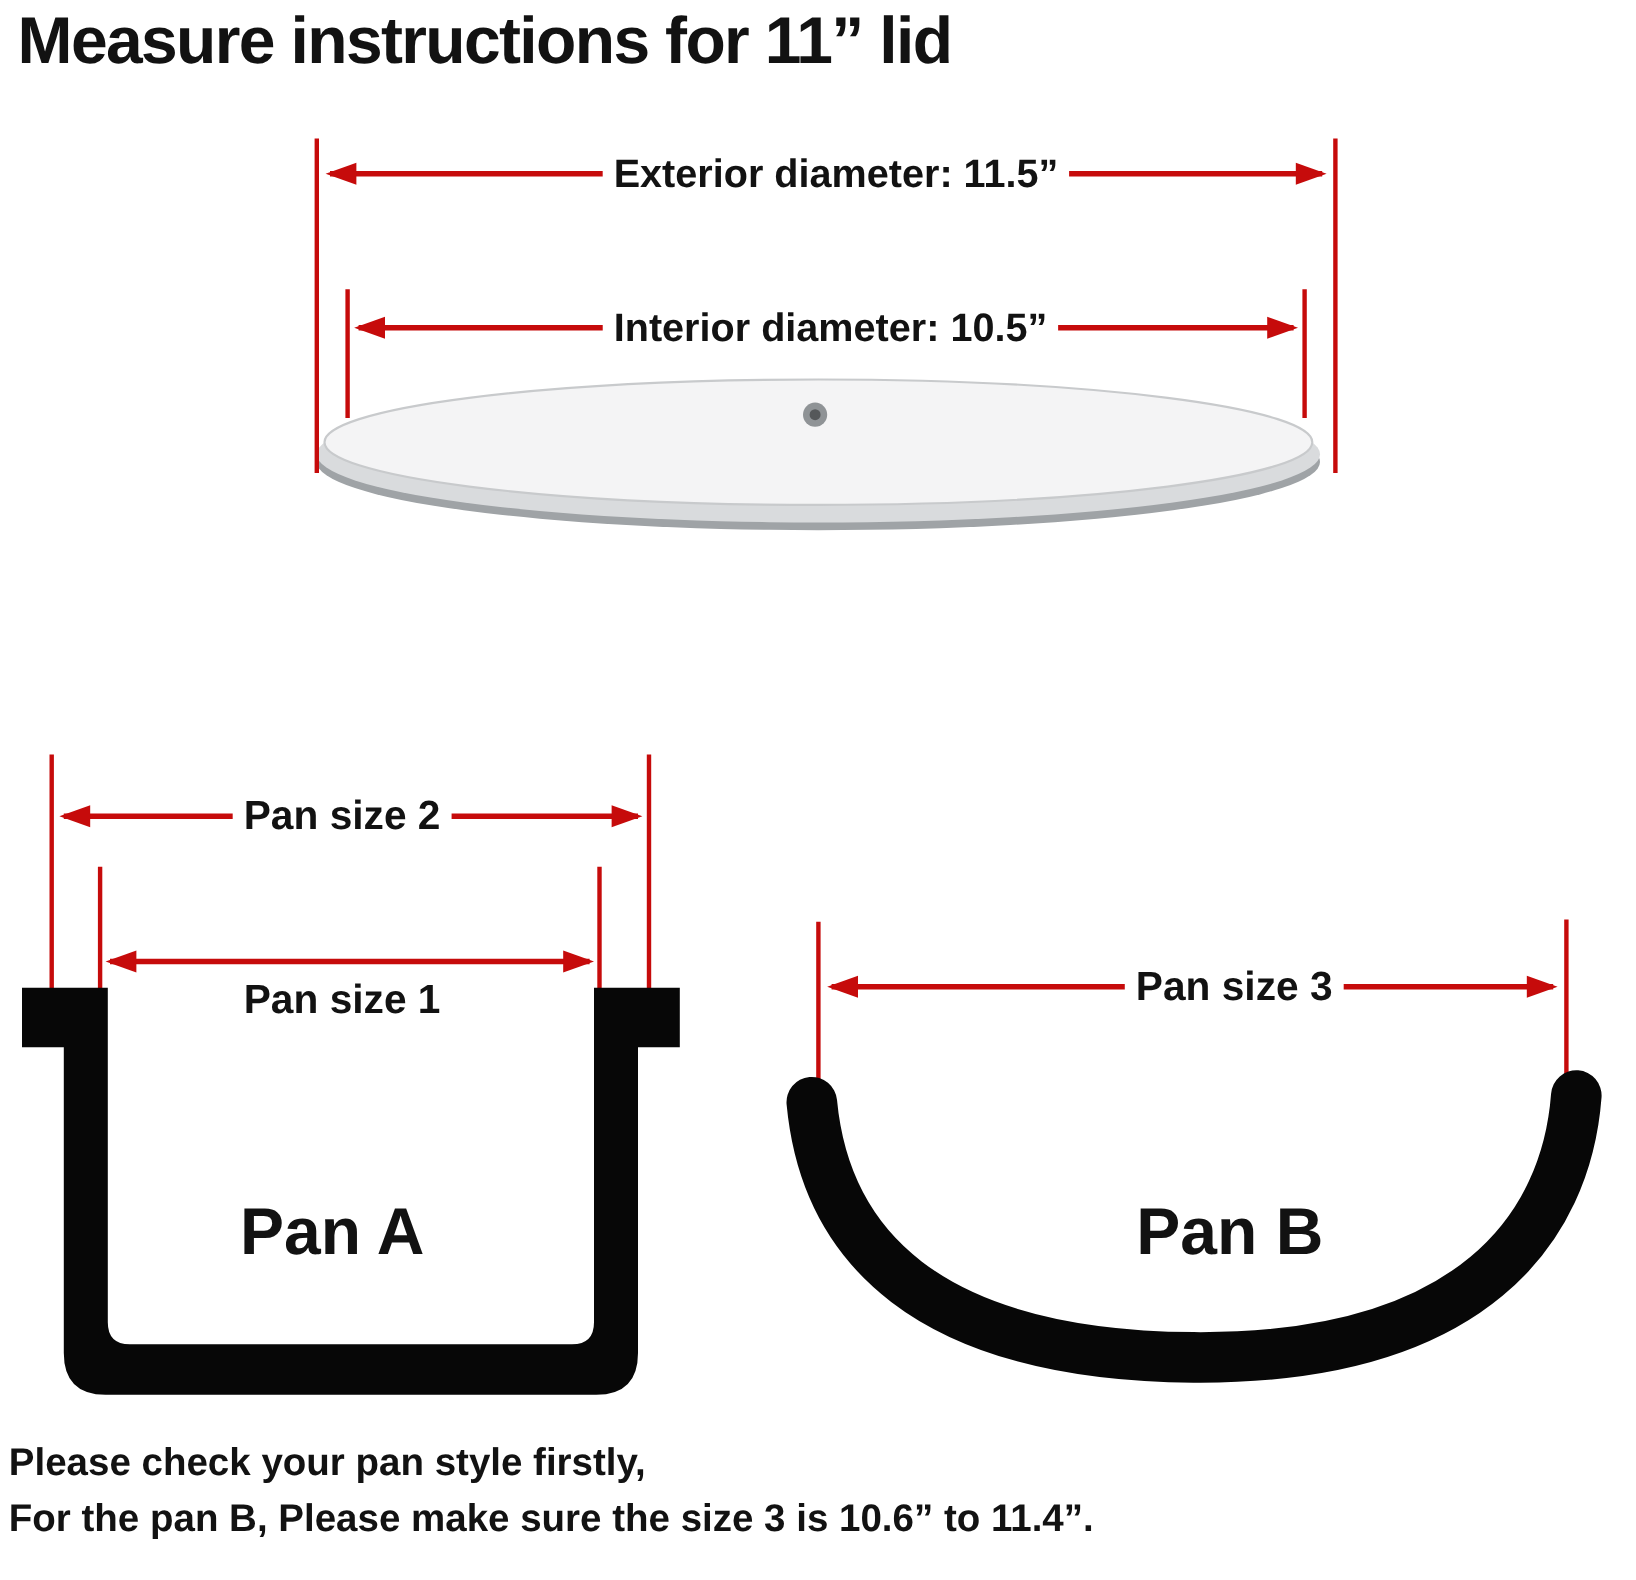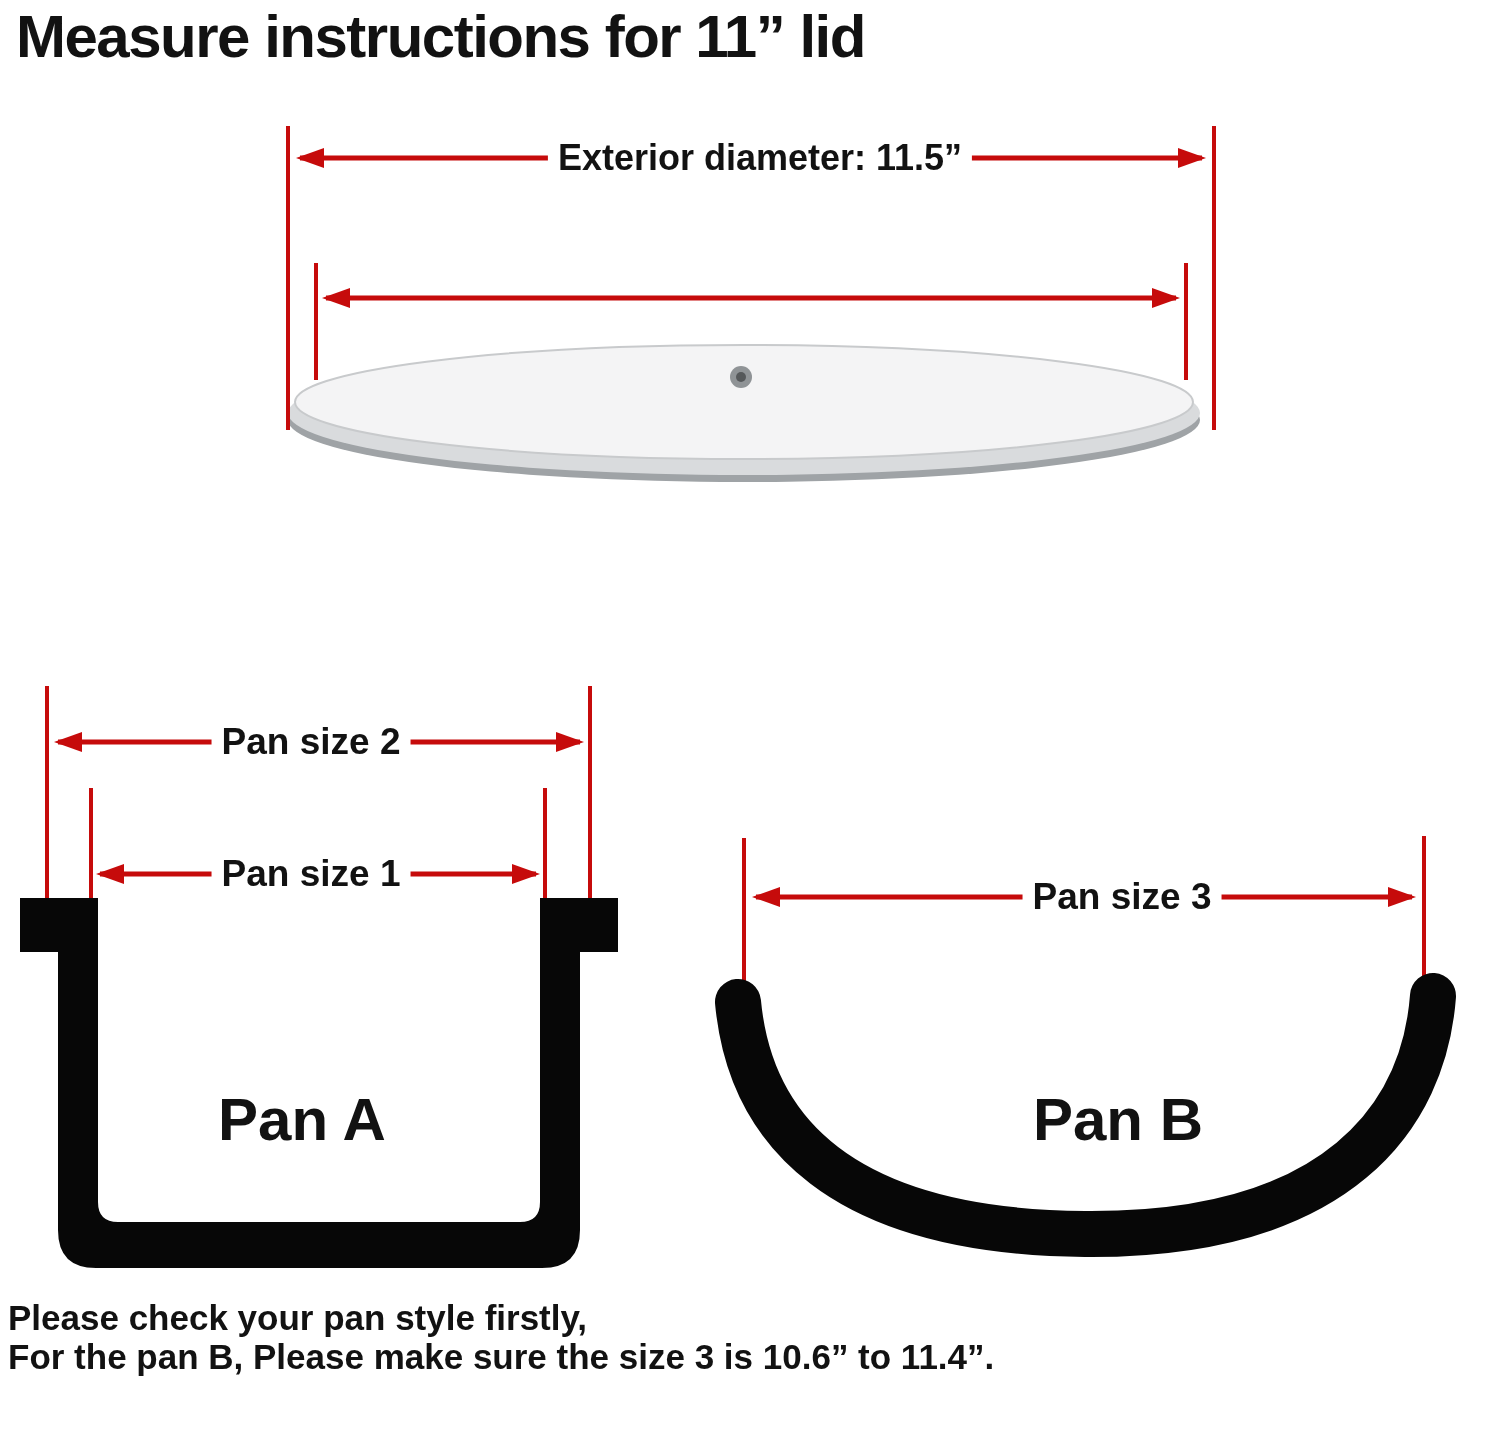--- a/index.html
+++ b/index.html
@@ -37,21 +37,21 @@
     position:absolute;transform:translateX(-50%);
     font-size:60px;font-weight:700;line-height:64px;
     color:var(--text_black);white-space:nowrap;
   }
 
   .notes{
     position:absolute;left:8px;top:1298px;
     font-size:35px;font-weight:700;line-height:39px;
     color:var(--text_black);
   }
-  .notes .note-line{white-space:nowrap;}
+  .notes .note-line{white-space:nowrap;margin-top:12px;}
 
   
   .extent-line{stroke:var(--arrow_red);stroke-width:4;}
   .arrow-shaft{stroke:var(--arrow_red);stroke-width:5;}
   .arrow-head{fill:var(--arrow_red);}
   .pan-solid{fill:var(--pan_black);}
   .pan-curve{fill:none;stroke:var(--pan_black);stroke-width:46;stroke-linecap:round;}
 </style>
 </head>
 <body>
@@ -103,23 +103,24 @@
     </g>
 
     <path class="pan-solid" d="M20,898 L98,898 L98,1202 Q98,1222 118,1222 L520,1222 Q540,1222 540,1202 L540,898 L618,898 L618,952 L580,952 L580,1230 Q580,1268 542,1268 L96,1268 Q58,1268 58,1230 L58,952 L20,952 Z"></path>
 
     <path class="pan-curve" d="M738,1002 C750,1130 840,1232 1085,1234 C1340,1236 1424,1115 1433,996"></path>
   </svg>
 
   <div class="page-title">Measure instructions for 11” lid</div>
 
   <div class="measure-label" style="left:760px;top:137px;">Exterior diameter: 11.5”</div>
+  <div class="measure-label" style="left:755px;top:277px;">Interior diameter: 10.5”</div>
 
   <div class="measure-label small" style="left:311px;top:721px;">Pan size 2</div>
-  <div class="measure-label small" style="left:311px;top:853px;">Pan size 1</div>
+  <div class="measure-label small" style="left:311px;top:888px;">Pan size 1</div>
   <div class="measure-label small" style="left:1122px;top:876px;">Pan size 3</div>
 
   <div class="pan-label" style="left:1118px;top:1088px;">Pan B</div>
   <div class="pan-label" style="left:302px;top:1088px;">Pan A</div>
 
   <div class="notes">
     <div class="note-line">Please check your pan style firstly,</div>
     <div class="note-line">For the pan B, Please make sure the size 3 is 10.6” to 11.4”.</div>
   </div>
 

